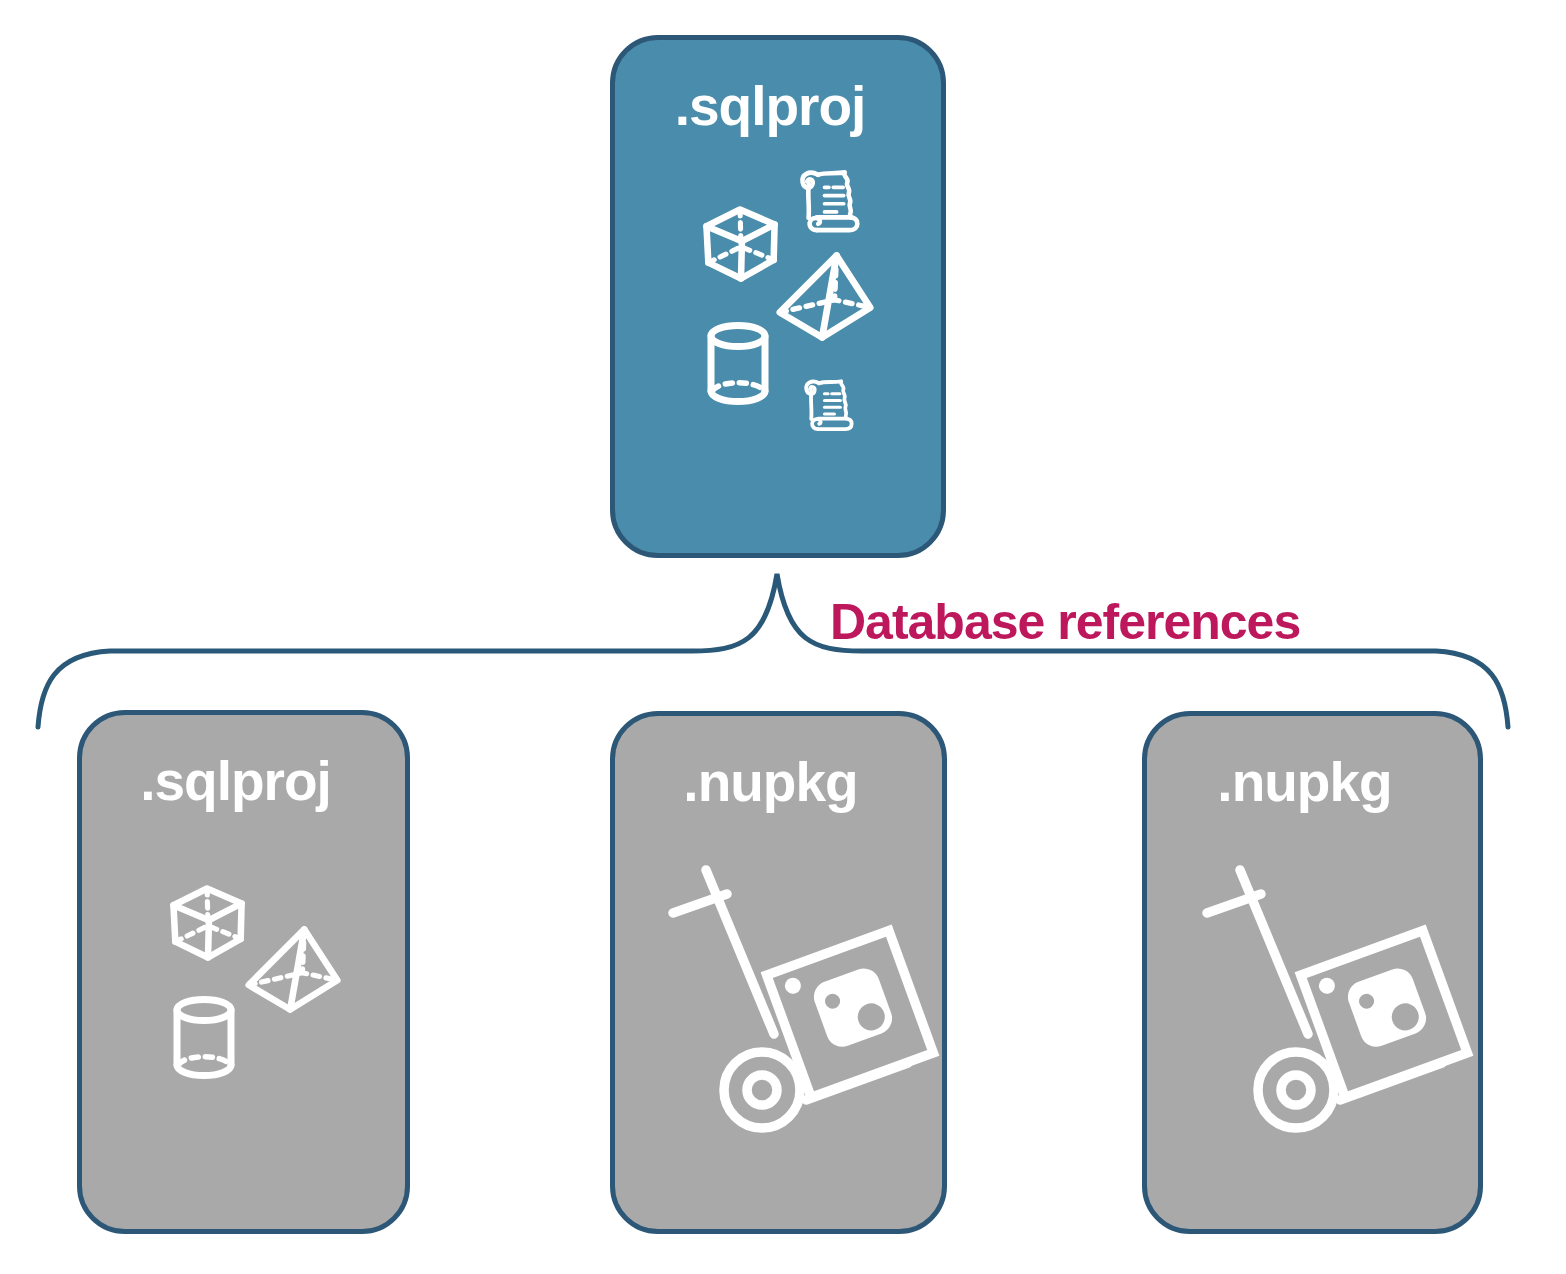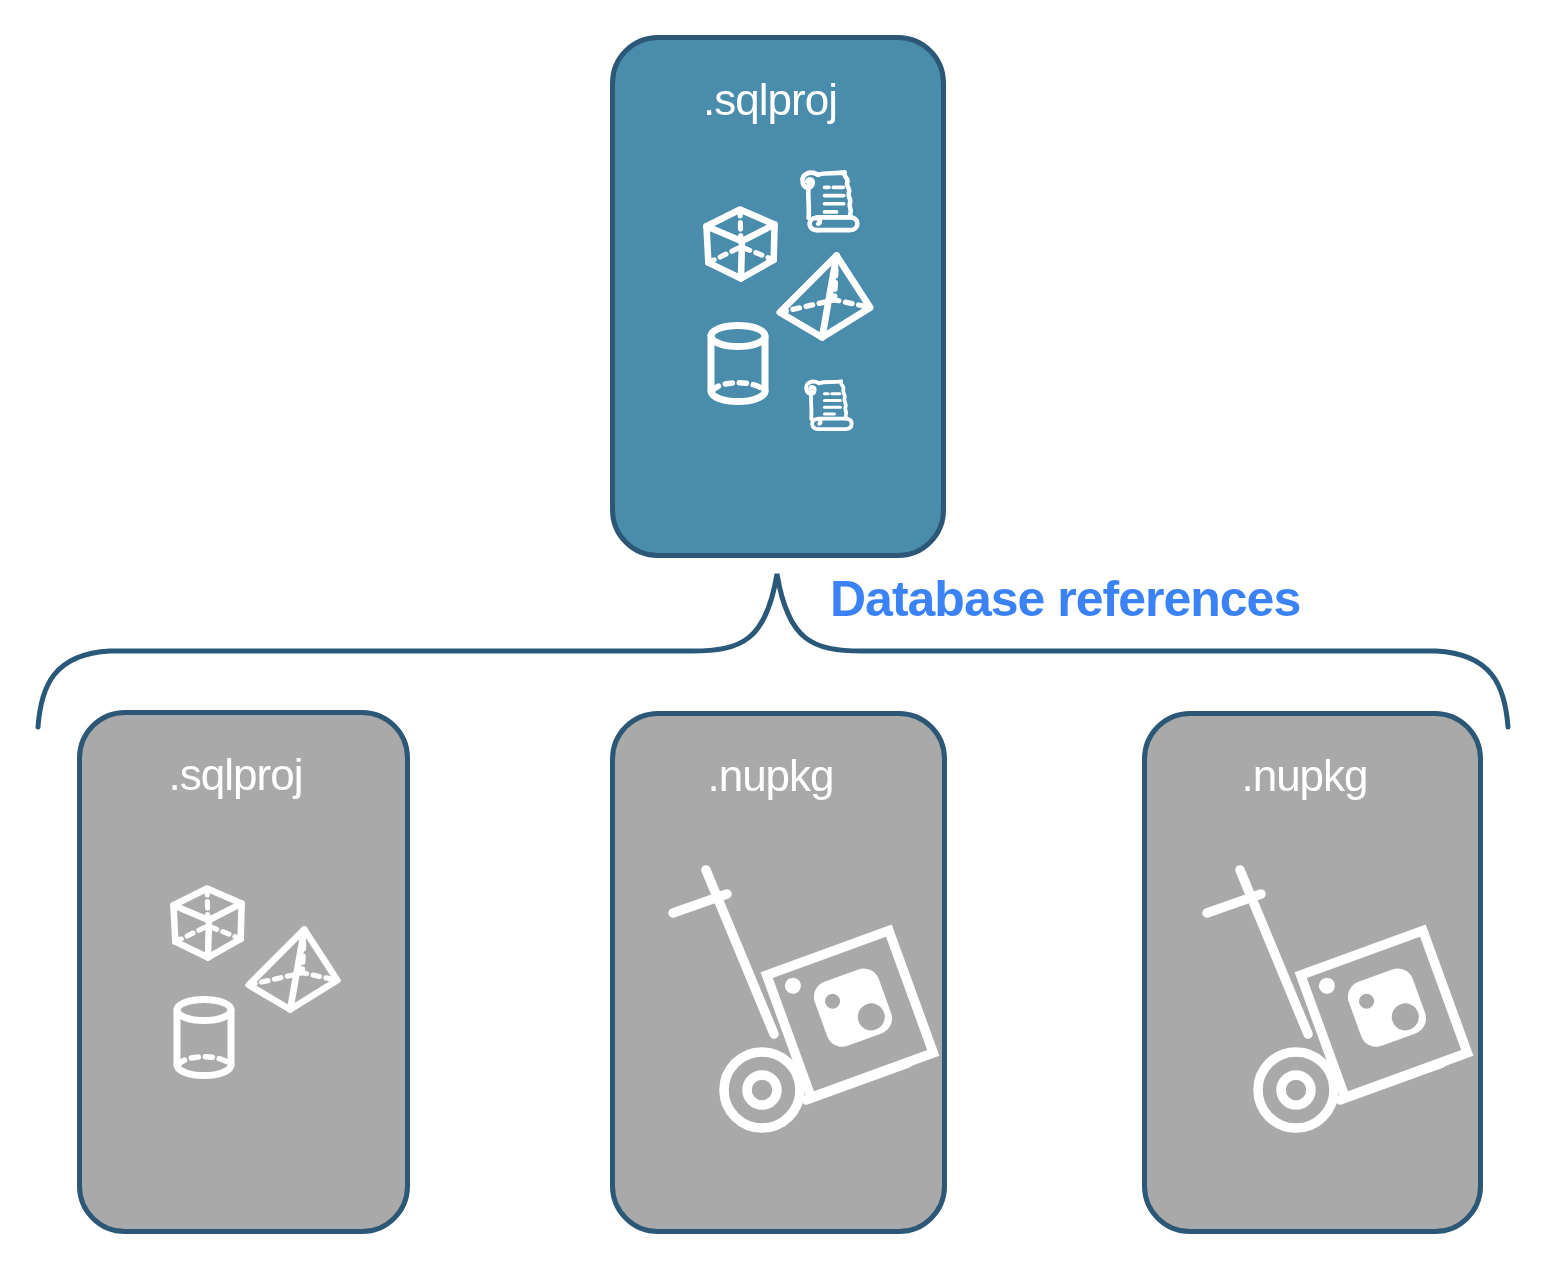--- a/index.html
+++ b/index.html
@@ -5,29 +5,29 @@
   html,body{margin:0;padding:0;background:#ffffff;}
   body{font-family:"Liberation Sans","DejaVu Sans",sans-serif;}
   .canvas{position:relative;width:1566px;height:1274px;background:#ffffff;overflow:hidden;}
 
   .node{position:absolute;box-sizing:border-box;border:5px solid #2C5777;border-radius:48px;}
   .node-parent{background:#4A8CAB;}
   .node-child{background:#A9A9A9;}
 
   .node-title{
     position:absolute;left:0;right:16px;top:36px;
-    text-align:center;color:#ffffff;font-weight:normal;
-    font-size:44px;letter-spacing:-1px;line-height:1.1;
+    text-align:center;color:#ffffff;font-weight:bold;
+    font-size:55px;letter-spacing:-1px;line-height:1.1;
   }
 
   .icon{position:absolute;display:block;}
   .brace-svg{position:absolute;left:0;top:0;width:1566px;height:1274px;pointer-events:none;}
   .connector-label{
-    position:absolute;left:830px;top:570px;
-    color:#3b82f6;font-weight:bold;font-size:50px;letter-spacing:-1px;white-space:nowrap;
+    position:absolute;left:830px;top:593px;
+    color:#be185d;font-weight:bold;font-size:50px;letter-spacing:-1px;white-space:nowrap;
   }
   .defs-holder{position:absolute;width:0;height:0;overflow:hidden;}
 </style>
 </head>
 <body>
 
 <svg class="defs-holder" aria-hidden="true">
   <defs>
 
     <symbol id="ic-cube" viewBox="0 0 90 92">

